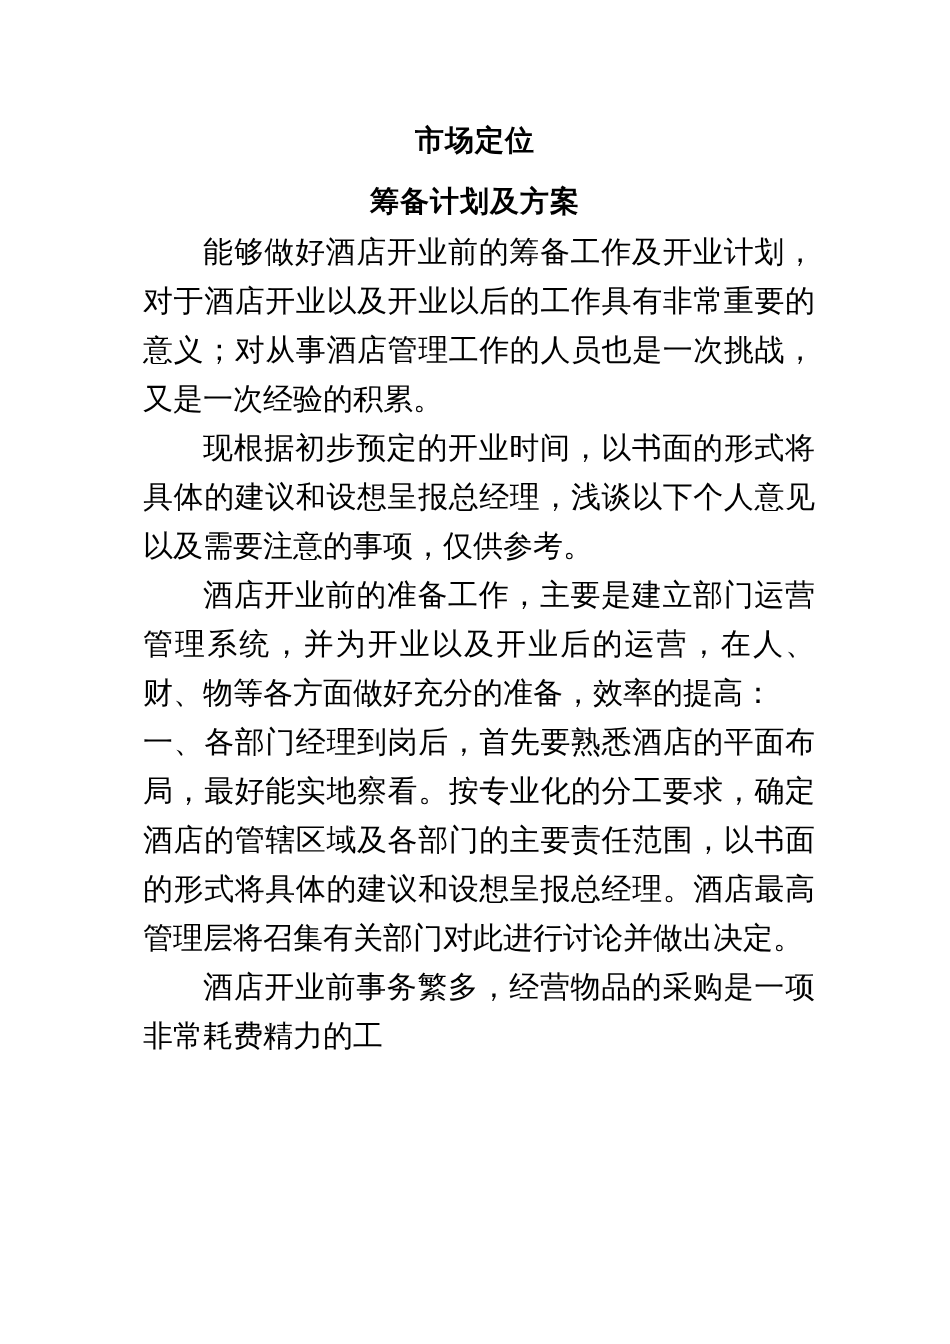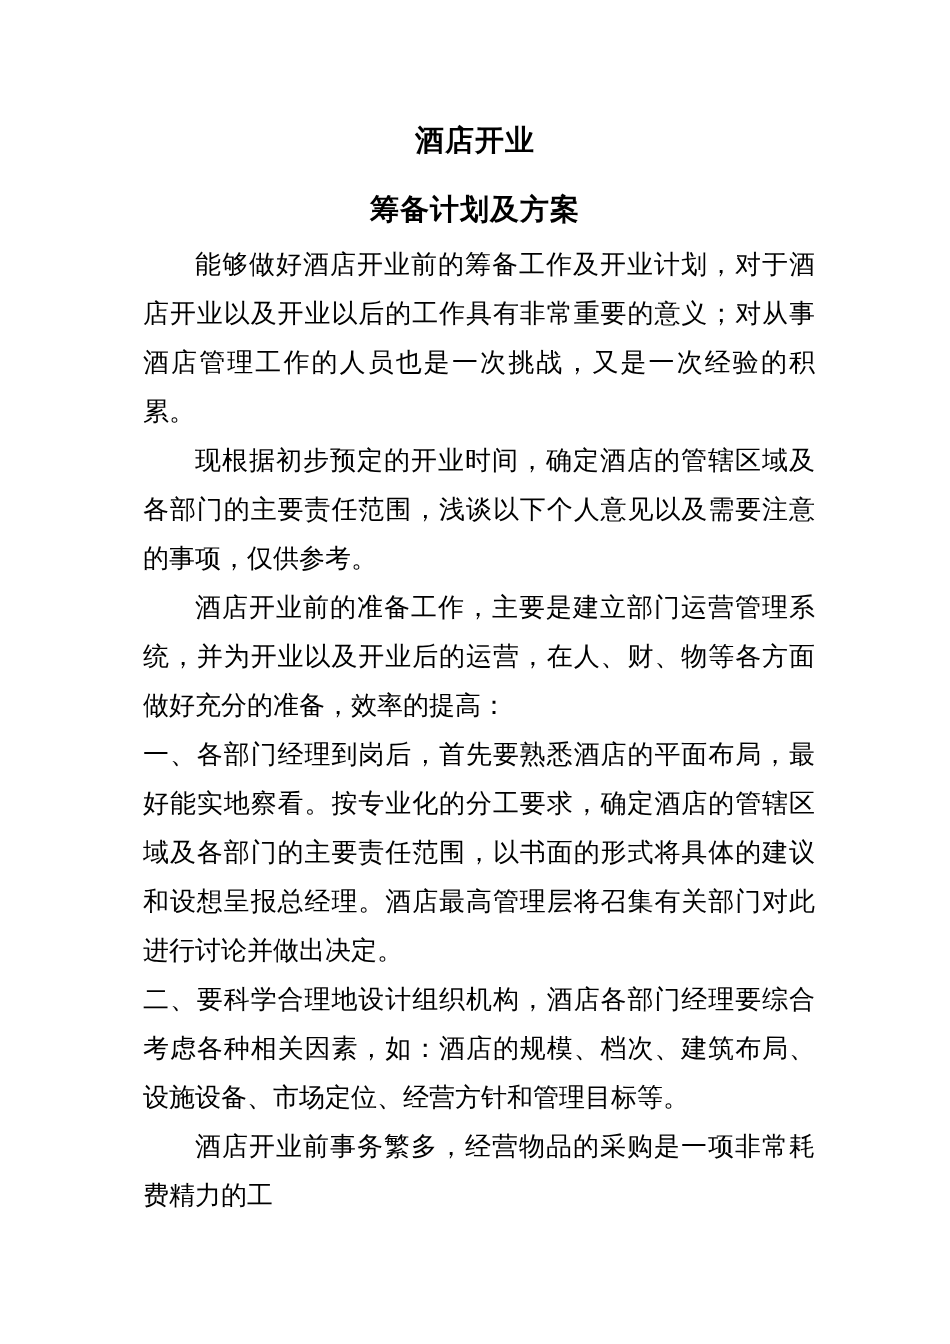--- a/index.html
+++ b/index.html
@@ -19,51 +19,50 @@
   .doc-title {
     margin: 0;
     padding-top: 126px;
     font-size: 29px;
     line-height: 1;
     font-weight: bold;
     text-align: center;
     letter-spacing: 1px;
   }
   .doc-subtitle {
-    margin: 16px;
+    margin: 8px;
     padding-top: 24px;
     font-size: 29px;
     line-height: 1;
     font-weight: bold;
     text-align: center;
     letter-spacing: 1px;
   }
   .doc-body {
     margin: 11px 0 0 143px;
     width: 672px;
-    font-size: 26px;
+    font-size: 30px;
     line-height: 49px;
     text-align: justify;
     text-justify: inter-ideograph;
   }
   .doc-body p {
     margin: 0;
     padding: 0;
   }
   .doc-body p.indent {
     text-indent: 2em;
   }
 </style>
 </head>
 <body>
 
 <div class="page">
-  <h1 class="doc-title">酒店开业</h1>
+  <h1 class="doc-title">市场定位</h1>
   <h2 class="doc-subtitle">筹备计划及方案</h2>
   <div class="doc-body">
     <p class="indent">能够做好酒店开业前的筹备工作及开业计划，对于酒店开业以及开业以后的工作具有非常重要的意义；对从事酒店管理工作的人员也是一次挑战，又是一次经验的积累。</p>
-    <p class="indent">现根据初步预定的开业时间，确定酒店的管辖区域及各部门的主要责任范围，浅谈以下个人意见以及需要注意的事项，仅供参考。</p>
+    <p class="indent">现根据初步预定的开业时间，以书面的形式将具体的建议和设想呈报总经理，浅谈以下个人意见以及需要注意的事项，仅供参考。</p>
     <p class="indent">酒店开业前的准备工作，主要是建立部门运营管理系统，并为开业以及开业后的运营，在人、财、物等各方面做好充分的准备，效率的提高：</p>
     <p>一、各部门经理到岗后，首先要熟悉酒店的平面布局，最好能实地察看。按专业化的分工要求，确定酒店的管辖区域及各部门的主要责任范围，以书面的形式将具体的建议和设想呈报总经理。酒店最高管理层将召集有关部门对此进行讨论并做出决定。</p>
-    <p>二、要科学合理地设计组织机构，酒店各部门经理要综合考虑各种相关因素，如：酒店的规模、档次、建筑布局、设施设备、市场定位、经营方针和管理目标等。</p>
     <p class="indent">酒店开业前事务繁多，经营物品的采购是一项非常耗费精力的工</p>
   </div>
 </div>
 
 </body></html>

